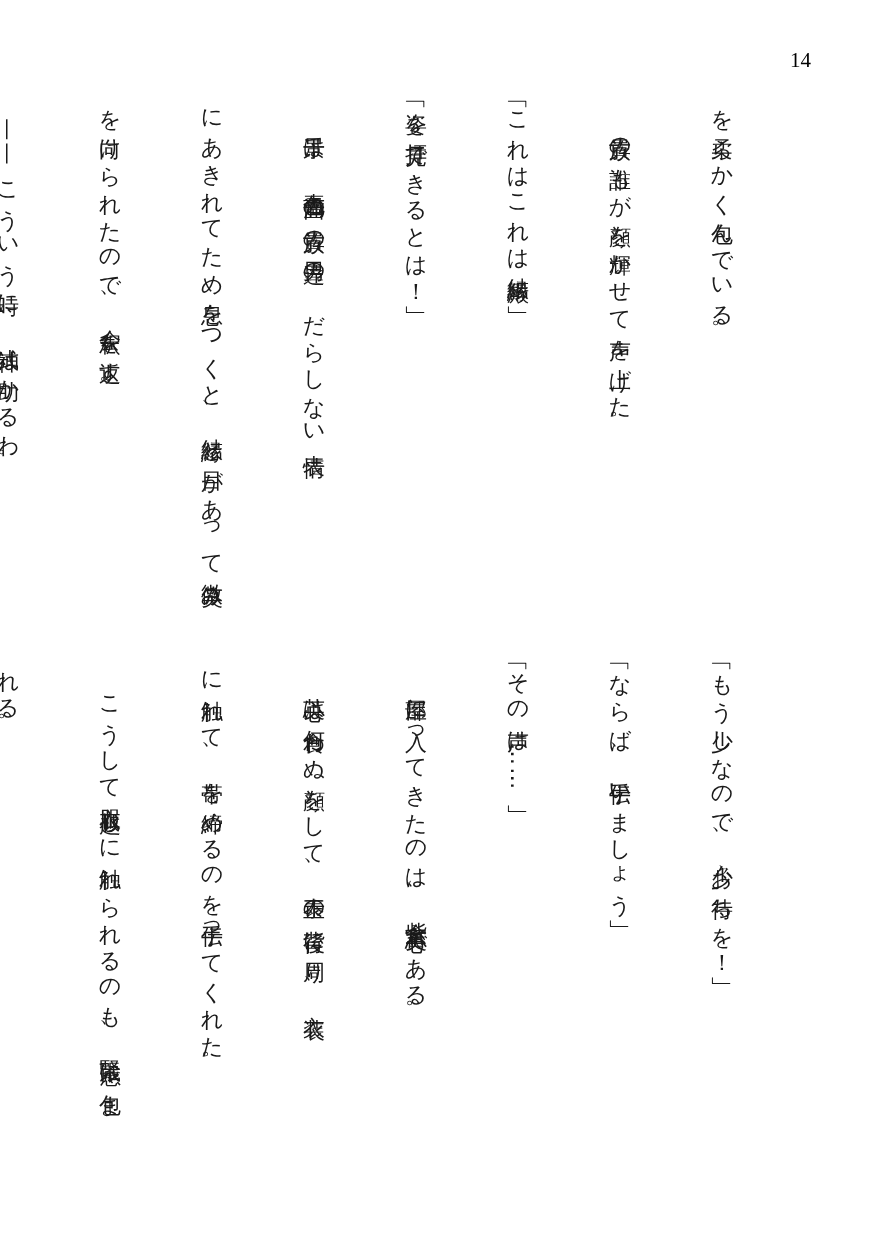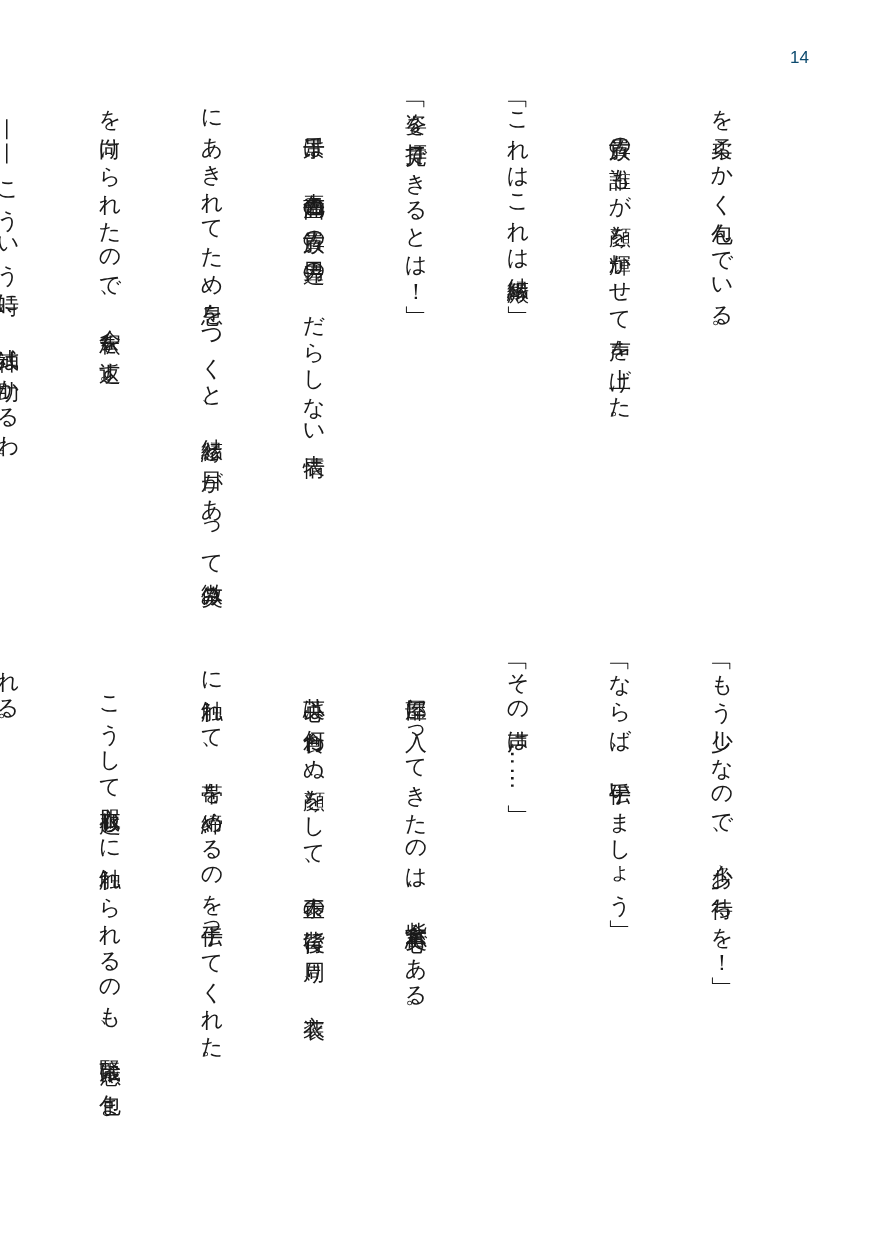--- a/index.html
+++ b/index.html
@@ -1,19 +1,19 @@
 <!DOCTYPE html>
 <html><head>
 <meta charset="utf-8">
 <style>
   html, body { margin: 0; padding: 0; background: #ffffff; }
   body { width: 873px; height: 1240px; position: relative; overflow: hidden;
          font-family: "DejaVu Serif", "Liberation Serif", serif; color: #1a1a1a; }
-  .page-number { position: absolute; left: 790px; top: 48px; font-size: 17px;
-                 font-family: Liberation Sans, sans-serif; color: #0c4a6e; }
+  .page-number { position: absolute; left: 790px; top: 48px; font-size: 21px;
+                 font-family: Liberation Serif, serif; color: #000000; }
   .block { position: absolute; writing-mode: vertical-rl; -webkit-writing-mode: vertical-rl;
            font-size: 22px; line-height: 34px; letter-spacing: 2.3px; white-space: pre;
            font-family: "DejaVu Sans", "Liberation Sans", sans-serif; }
   .block-top { right: 66px; top: 94px; height: 500px; }
   .block-bottom { right: 66px; top: 656px; height: 500px; }
   .line { display: block; }
 </style>
 </head>
 <body>
 

